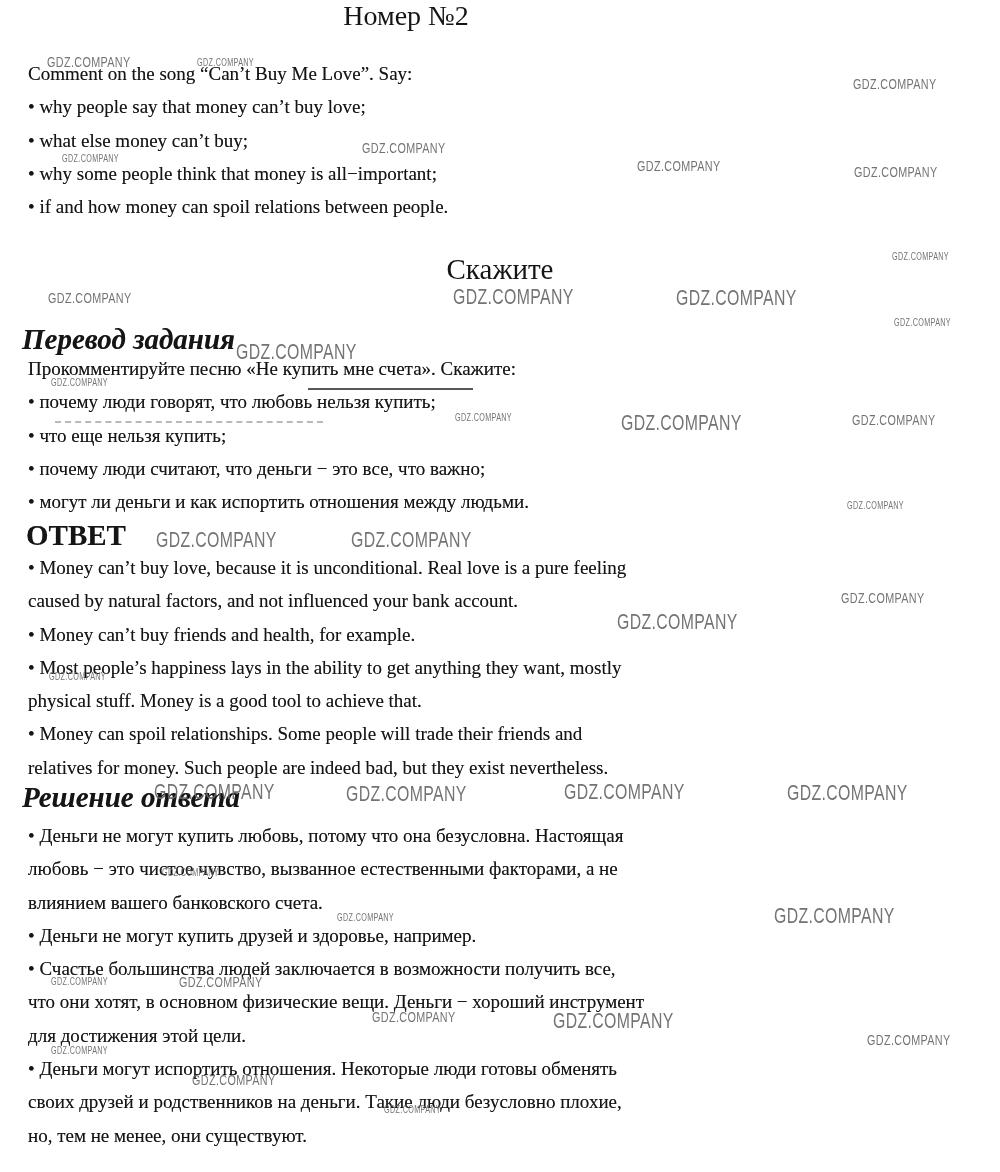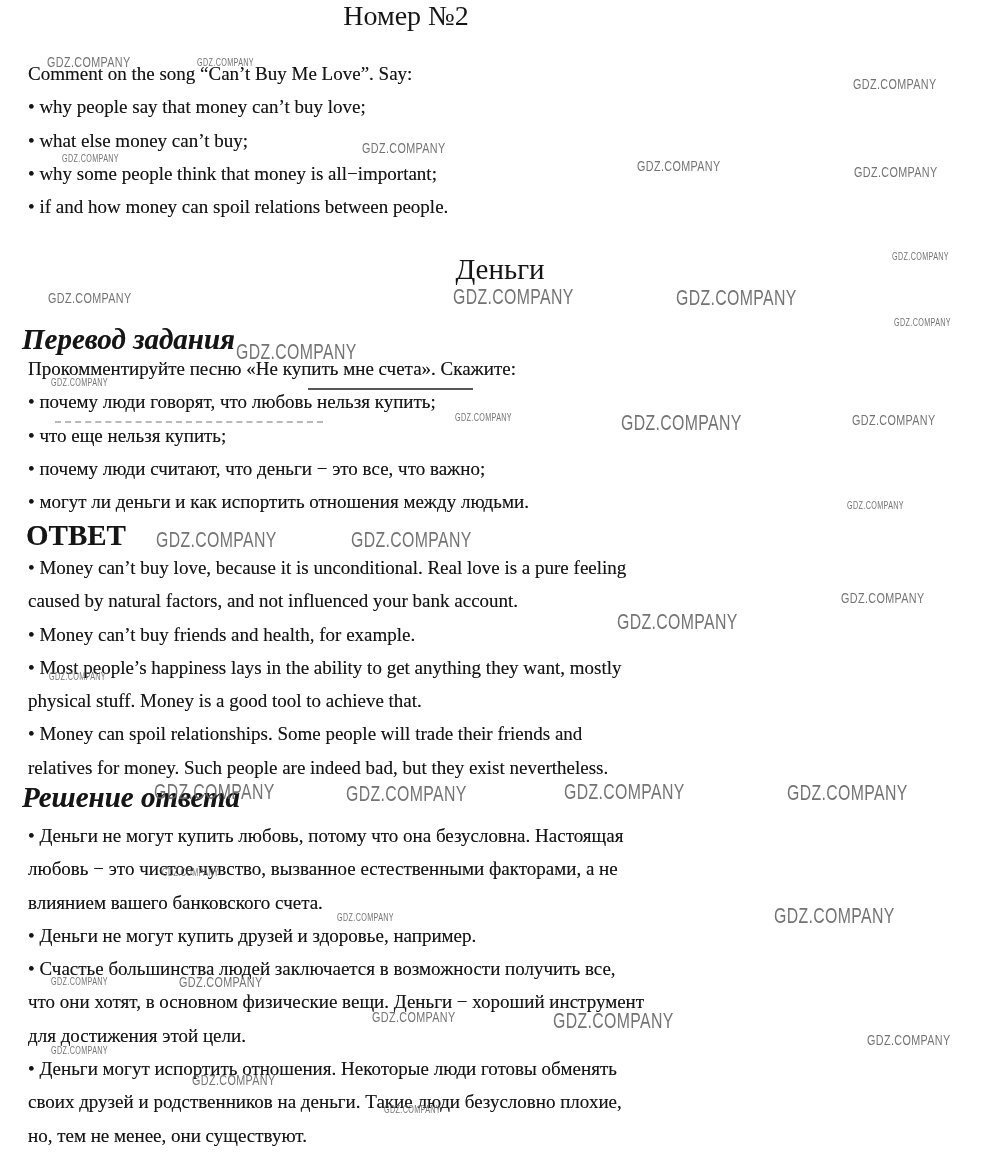--- a/index.html
+++ b/index.html
@@ -72,21 +72,21 @@
 <div class="page">
 
   <h1 class="doc-title">Номер №2</h1>
 
   <div class="block task-en">Comment on the song “Can’t Buy Me Love”. Say:
 • why people say that money can’t buy love;
 • what else money can’t buy;
 • why some people think that money is all−important;
 • if and how money can spoil relations between people.</div>
 
-  <h2 class="heading-center">Деньги</h2>
+  <h2 class="heading-center">Скажите</h2>
 
   <h3 class="sub-heading h-task-translation">Перевод задания</h3>
 
   <div class="block task-ru">Прокомментируйте песню «Не купить мне счета». Скажите:
 • почему люди говорят, что любовь нельзя купить;
 • что еще нельзя купить;
 • почему люди считают, что деньги − это все, что важно;
 • могут ли деньги и как испортить отношения между людьми.</div>
 
   <h3 class="h-answer">ОТВЕТ</h3>

